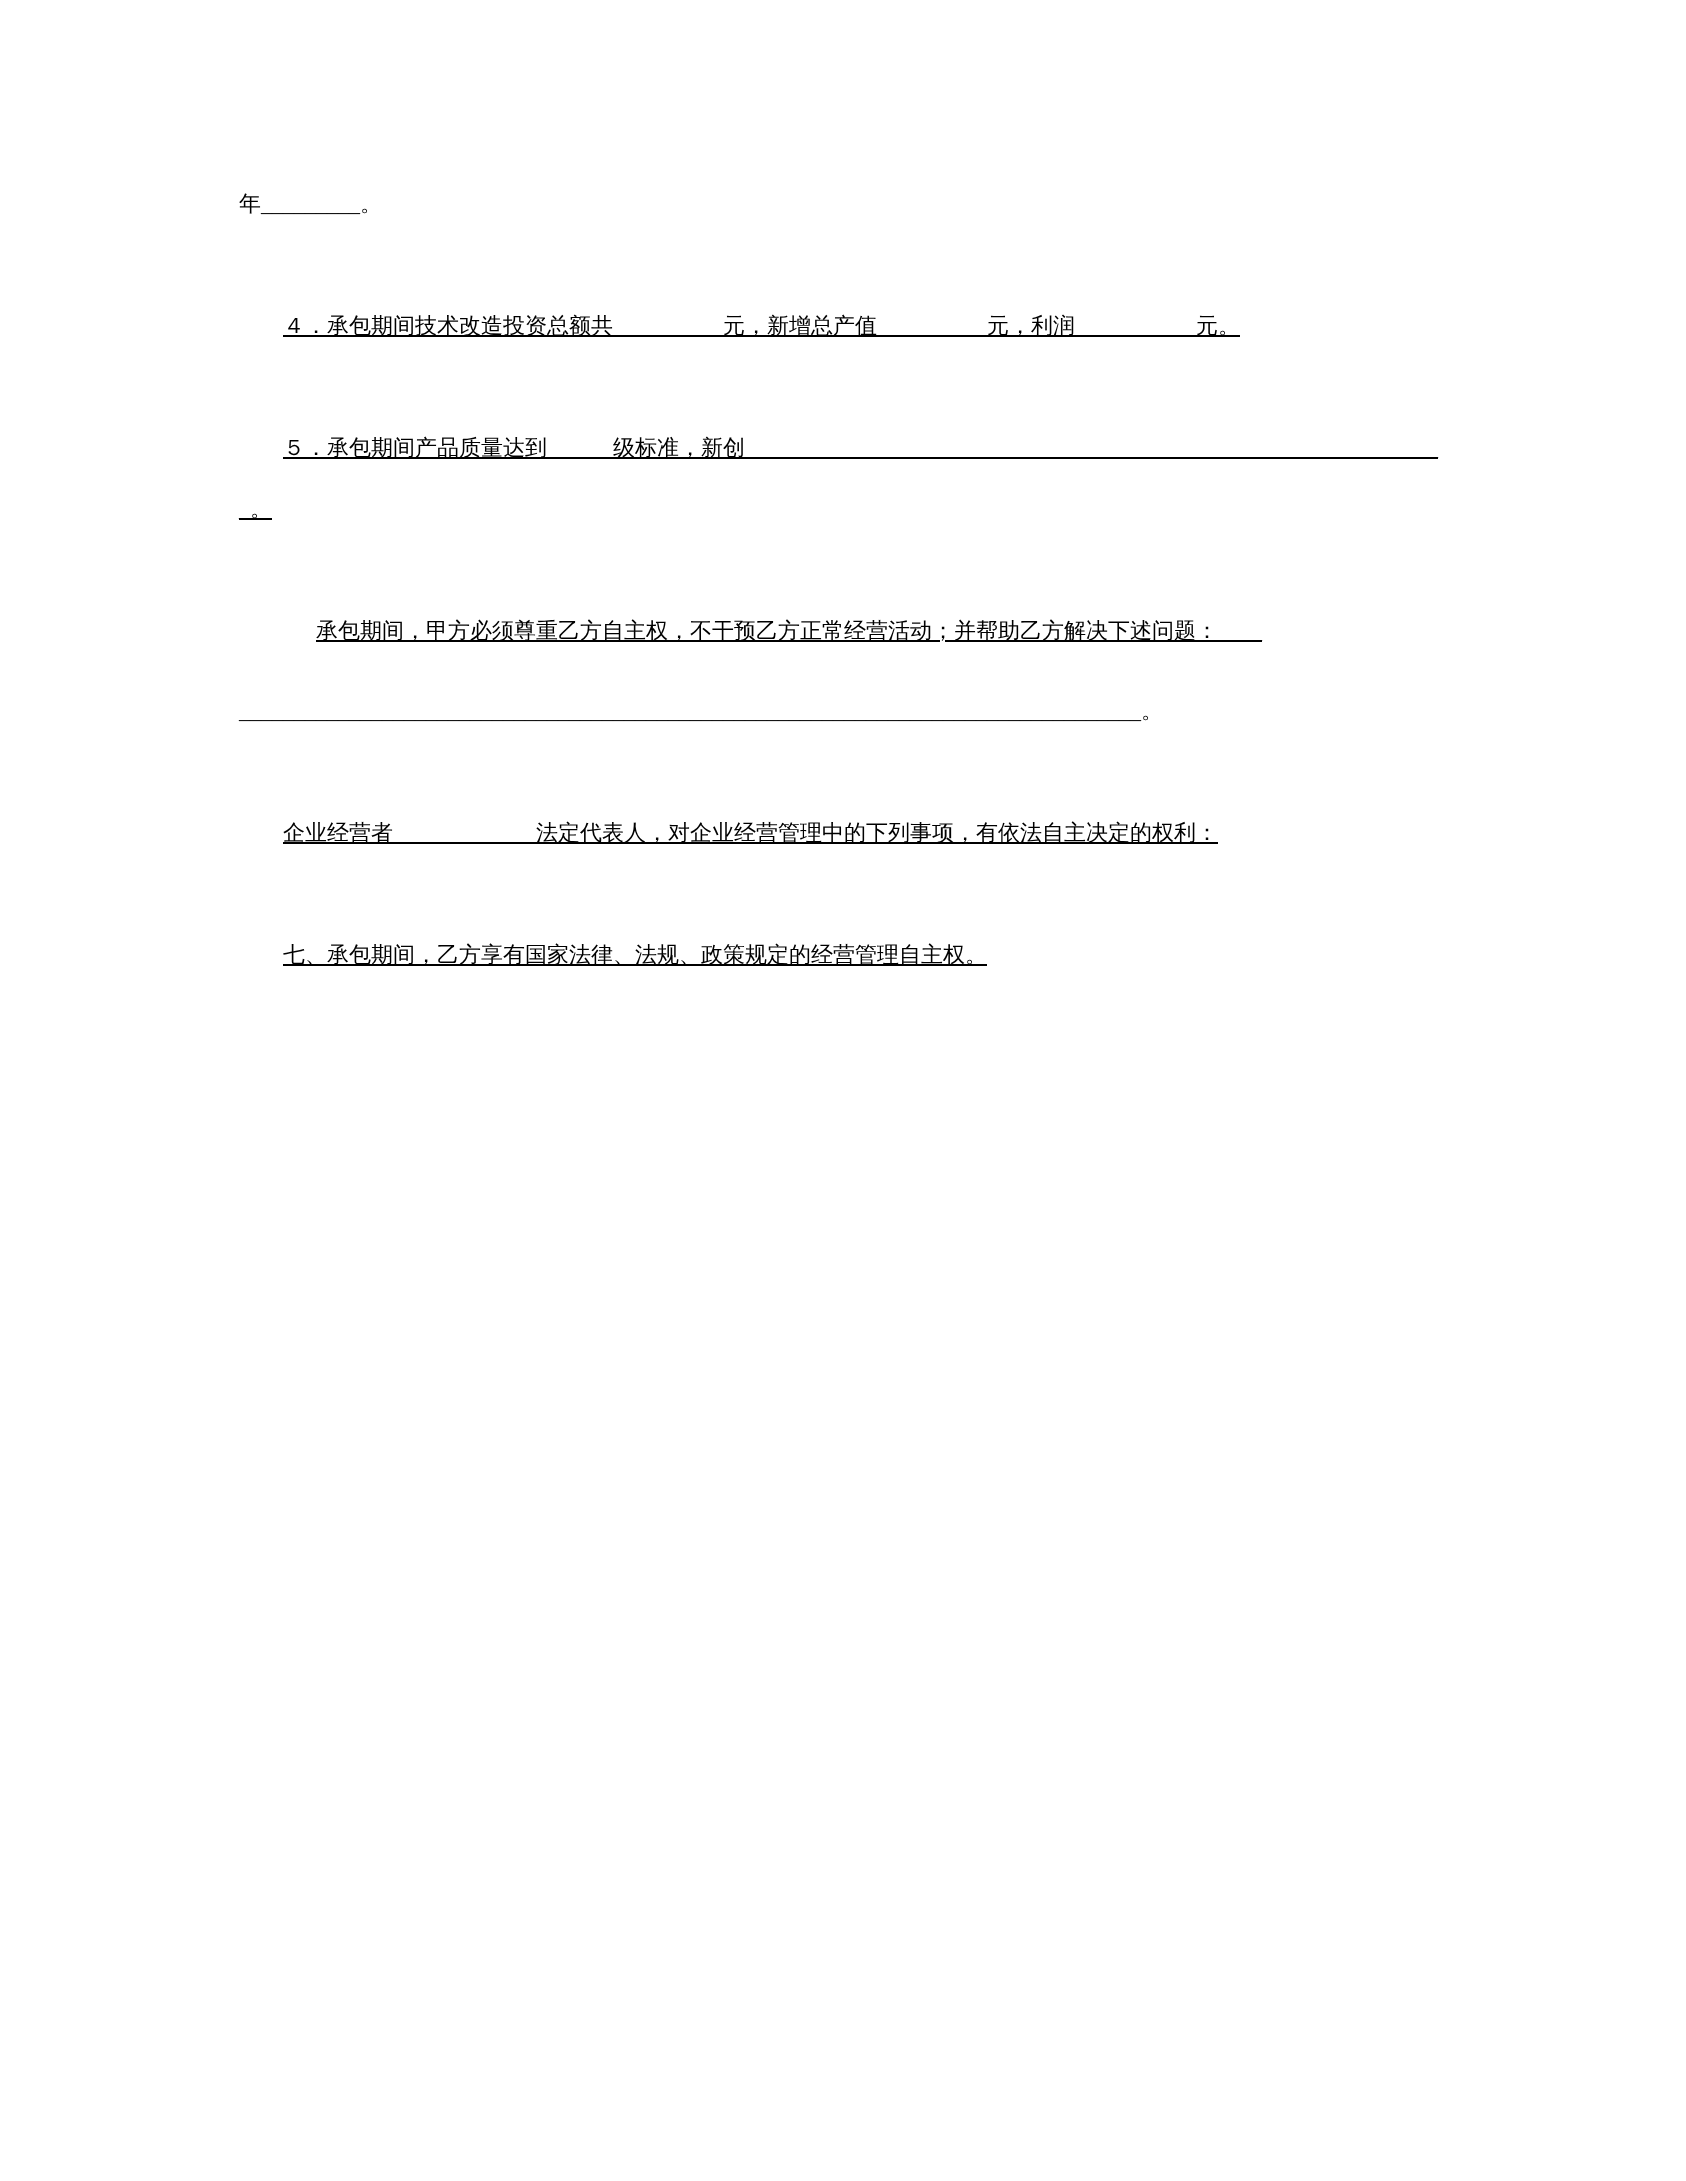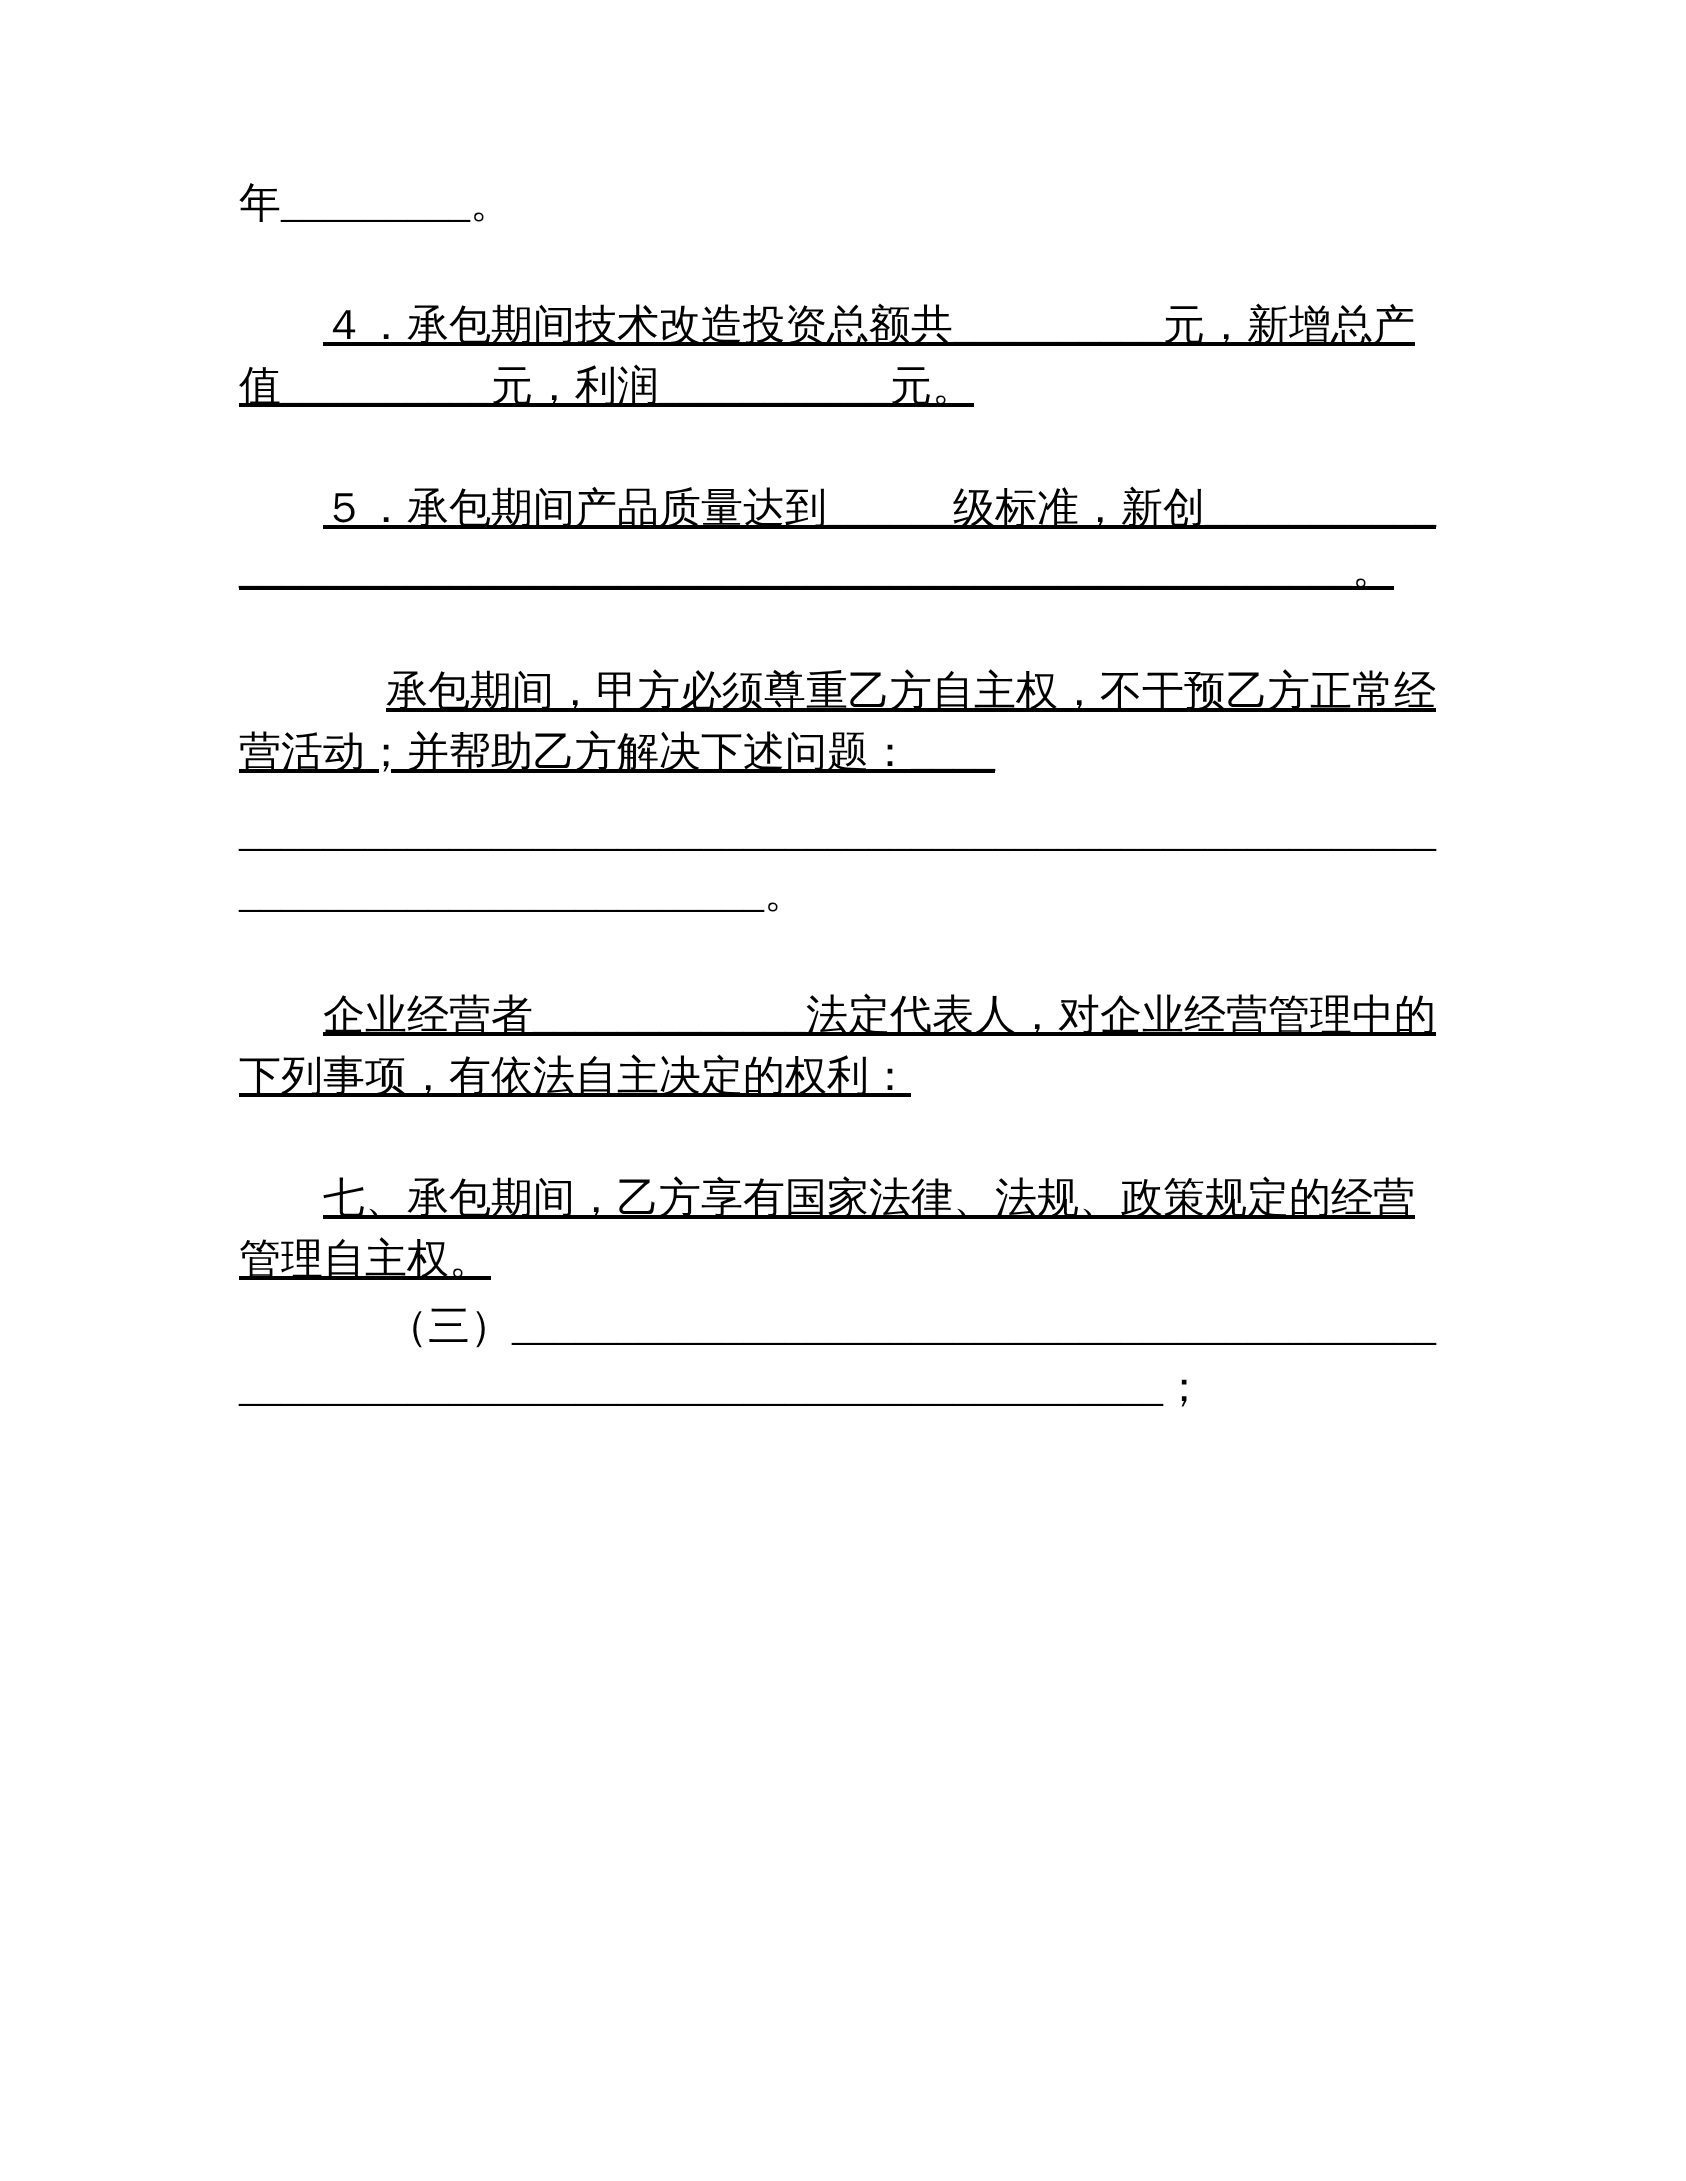--- a/index.html
+++ b/index.html
@@ -9,21 +9,21 @@
   }
   .page {
     position: relative;
     width: 1686px;
     height: 2182px;
     box-sizing: border-box;
     background: #ffffff;
     color: #000000;
     padding: 173px 239px 0 239px;
     font-family: "Liberation Serif", "DejaVu Serif", serif;
-    font-size: 42px;
+    font-size: 22px;
     line-height: 61px;
     word-break: break-all;
     line-break: loose;
     overflow: hidden;
   }
   .para {
     margin: 0;
     padding: 0;
   }
   .indent-0  { text-indent: 0; }
@@ -49,16 +49,15 @@
   <p class="para indent-35 gap-large">承包期间，甲方必须尊重乙方自主权，不干预乙方正常经营活动；并帮助乙方解决下述问题：____</p>
 
   <p class="para indent-0 gap-small">__________________________________________________________________________________。</p>
 
   <p class="para indent-2 gap-large">企业经营者_____________法定代表人，对企业经营管理中的下列事项，有依法自主决定的权利：</p>
 
   <p class="para indent-2 gap-large">七、承包期间，乙方享有国家法律、法规、政策规定的经营管理自主权。</p>
 
 
 
-  <p class="para indent-35 gap-tiny">（三）________________________________________________________________________________________；</p>
 
 </div>
 
 
 </body></html>

